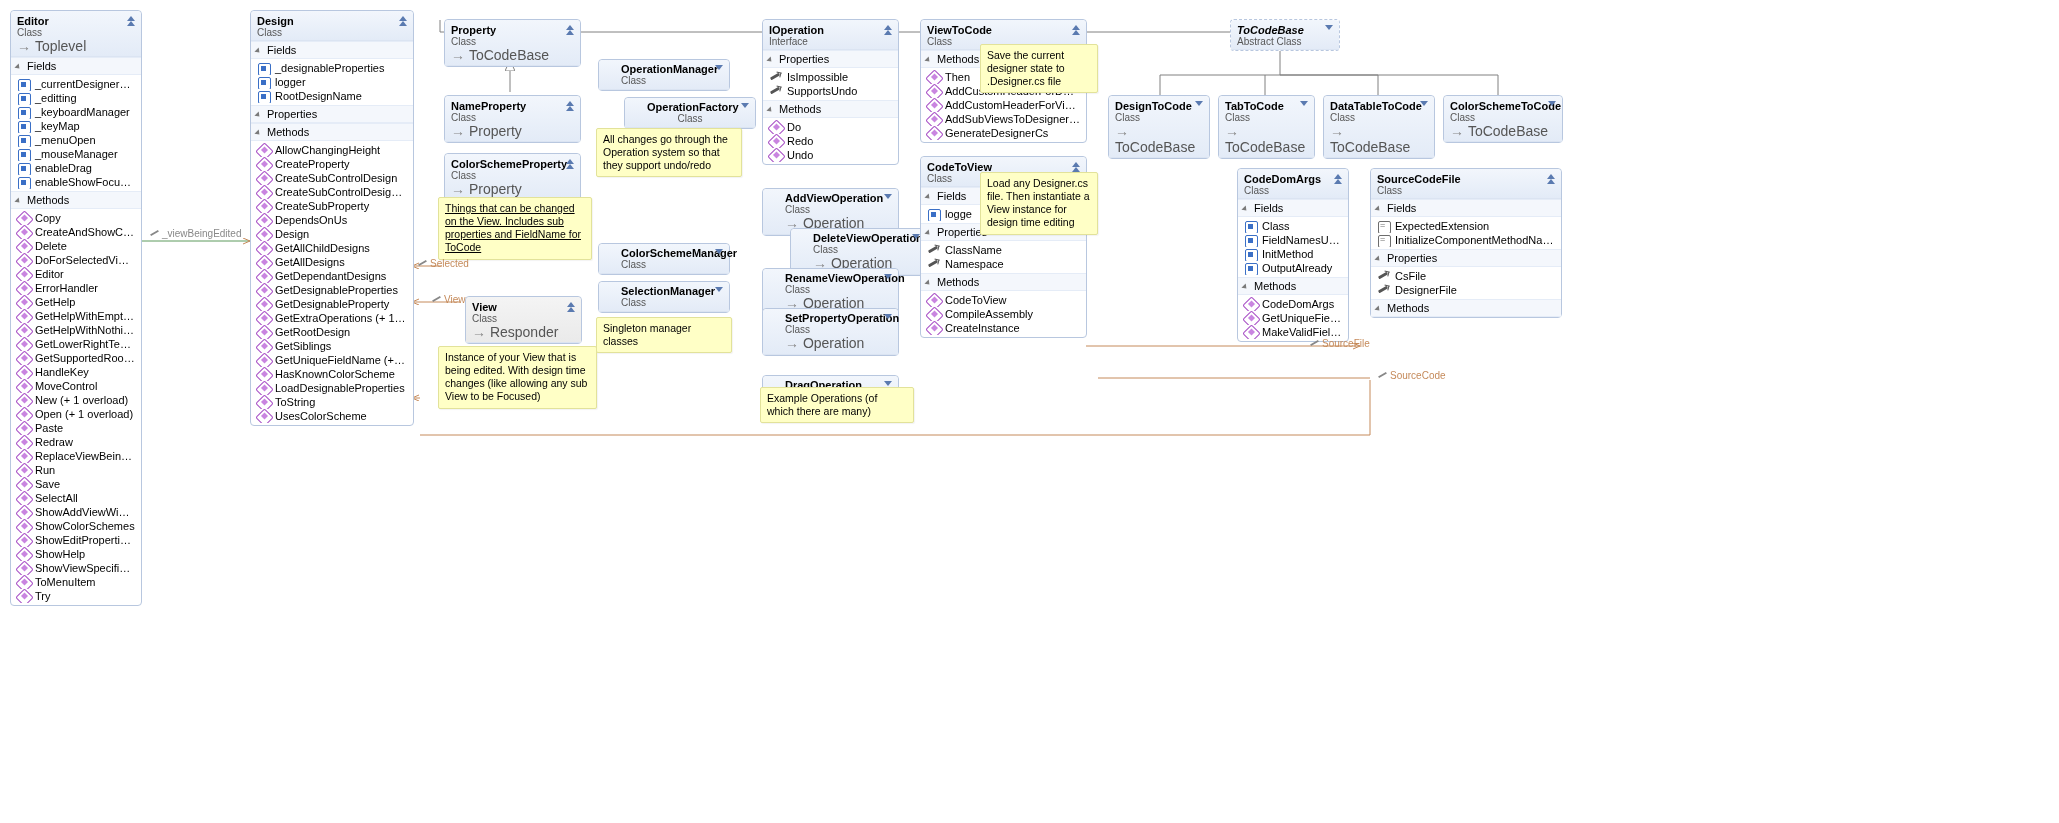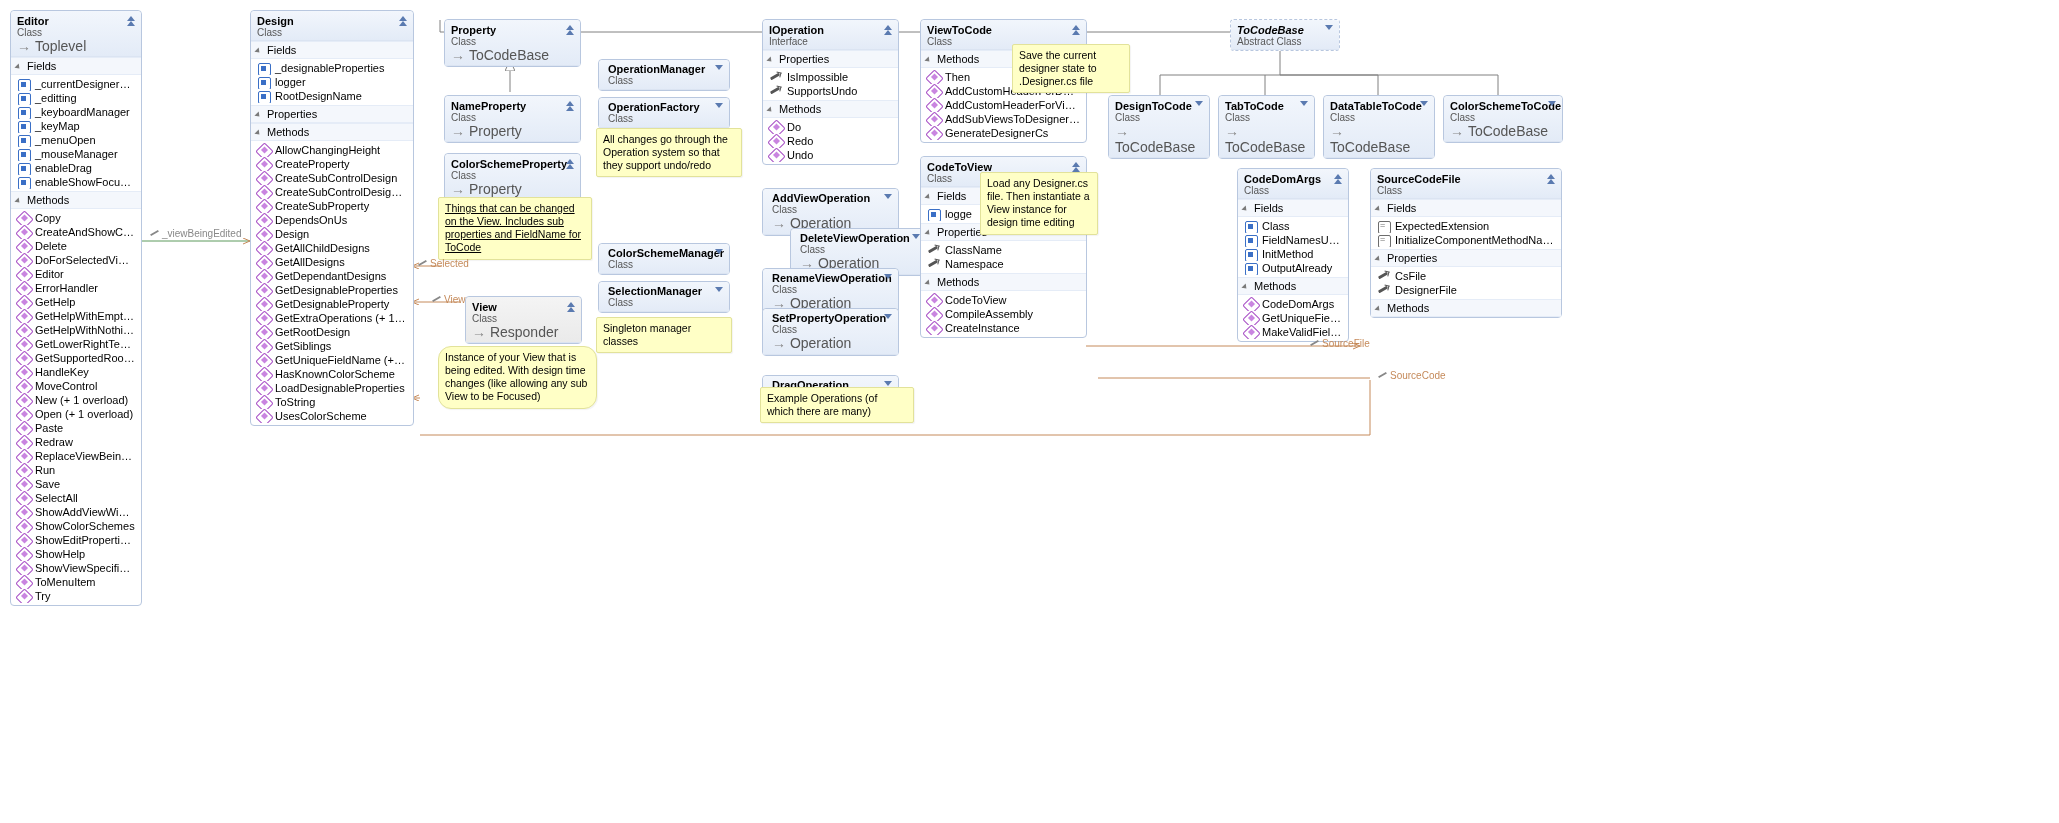--- a/index.html
+++ b/index.html
@@ -21,21 +21,21 @@
     box-shadow: 0 0 0 rgba(0,0,0,0);
   }
   .box-header {
     background: linear-gradient(#f2f6fc, #e3ebf7);
     border-bottom: 1px solid #dbe4f2;
     padding: 4px 6px 2px 6px;
     position: relative;
     border-top-left-radius: 4px;
     border-top-right-radius: 4px;
   }
-  .box-header.mini { padding: 3px 9px; }
+  .box-header.mini { padding: 3px 22px; }
   .box-title { font-weight: bold; }
   .box-sub { font-size: 10px; color: #555; }
   .chev {
     position: absolute;
     right: 6px;
     top: 5px;
     width: 10px;
     height: 10px;
   }
   .chev::before {
@@ -293,21 +293,21 @@
   </div>
 </div>
 
 <div class="box" style="left:598px; top:59px; width:130px;">
   <div class="box-header mini">
     <span class="box-title">OperationManager</span>
     <div class="box-sub">Class</div>
     <span class="chev collapsed"></span>
   </div>
 </div>
-<div class="box" style="left:598px; top:97px; width:130px;">
+<div class="box" style="left:624px; top:97px; width:130px;text-align:center;">
   <div class="box-header mini">
     <span class="box-title">OperationFactory</span>
     <div class="box-sub">Class</div>
     <span class="chev collapsed"></span>
   </div>
 </div>
 <div class="box" style="left:598px; top:243px; width:130px;">
   <div class="box-header mini">
     <span class="box-title">ColorSchemeManager</span>
     <div class="box-sub">Class</div>
@@ -483,24 +483,24 @@
       <div class="section-head">Properties</div>
       <div class="list">
         <div class="item"><span class="ico ico-prop"></span><span>CsFile</span></div>
         <div class="item"><span class="ico ico-prop"></span><span>DesignerFile</span></div>
       </div>
       <div class="section-head">Methods</div>
     </div>
 </div>
 
 <div class="note" style="left:438px; top:197px; width:140px;text-decoration:underline;">Things that can be changed on the View.  Includes sub properties and FieldName for ToCode</div>
-<div class="note" style="left:438px; top:346px; width:145px;border-radius:13px;">Instance of your View that is being edited.  With design time changes (like allowing any sub View to be Focused)</div>
+<div class="note" style="left:438px; top:346px; width:145px;">Instance of your View that is being edited.  With design time changes (like allowing any sub View to be Focused)</div>
 <div class="note" style="left:596px; top:128px; width:132px;">All changes go through the Operation system so that they support undo/redo</div>
 <div class="note" style="left:596px; top:317px; width:122px;">Singleton manager classes</div>
 <div class="note" style="left:760px; top:387px; width:140px;">Example Operations (of which there are many)</div>
-<div class="note" style="left:1012px; top:44px; width:104px;">Save the current designer state to .Designer.cs file</div>
+<div class="note" style="left:980px; top:44px; width:104px;">Save the current designer state to .Designer.cs file</div>
 <div class="note" style="left:980px; top:172px; width:104px;">Load any Designer.cs file.  Then instantiate a View instance for design time editing</div>
 
 <div class="conn-label" style="left:150px; top:228px;"><span class="wrench"></span><span>_viewBeingEdited</span></div>
 <div class="conn-label" style="left:418px; top:258px; color:#c58a5a;"><span class="wrench"></span><span>Selected</span></div>
 <div class="conn-label" style="left:432px; top:294px; color:#c58a5a;"><span class="wrench"></span><span>View</span></div>
 <div class="conn-label" style="left:1310px; top:338px; color:#c58a5a;"><span class="wrench"></span><span>SourceFile</span></div>
 <div class="conn-label" style="left:1378px; top:370px; color:#c58a5a;"><span class="wrench"></span><span>SourceCode</span></div>
 
 </body></html>

